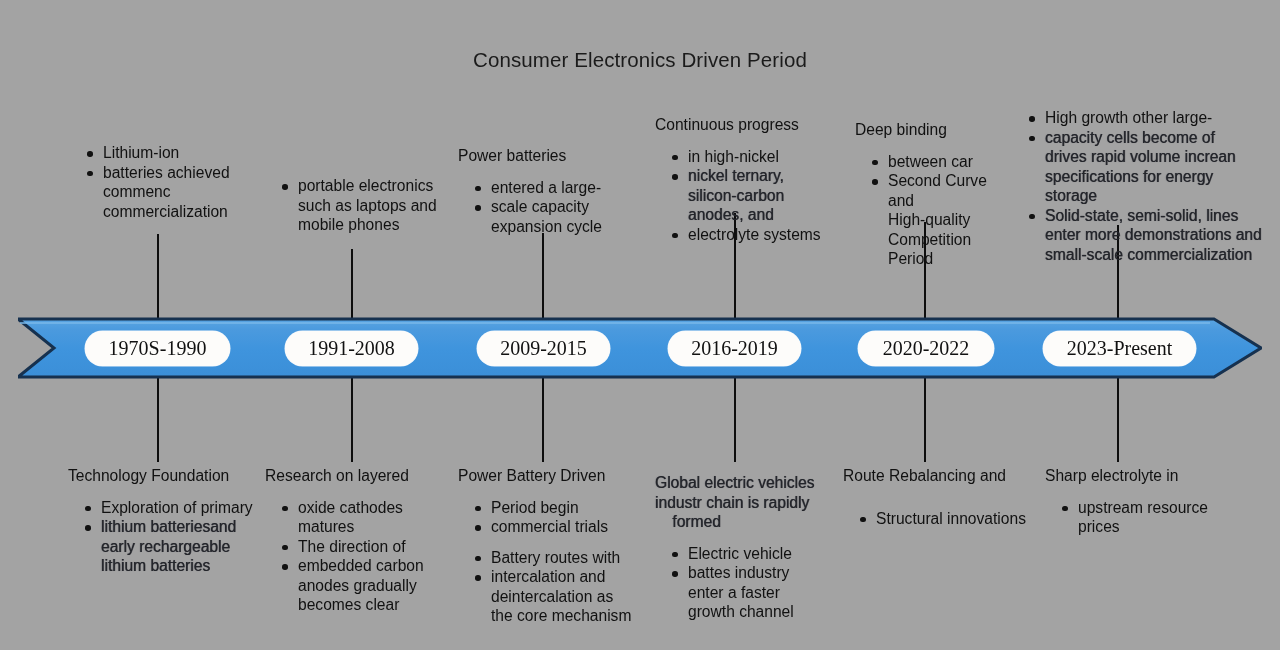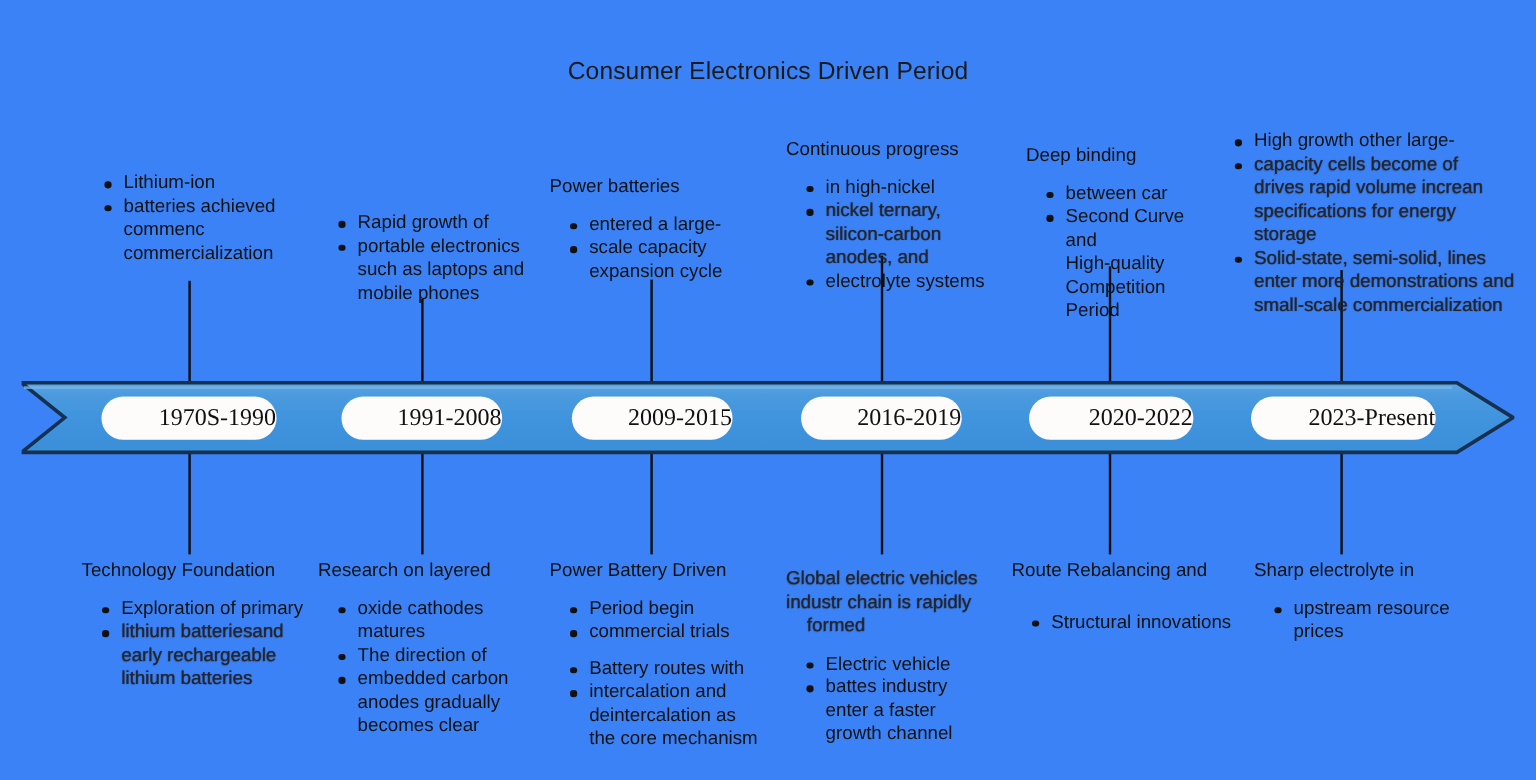--- a/index.html
+++ b/index.html
@@ -10,21 +10,21 @@
   }
   body {
     font-family: "Liberation Sans", sans-serif;
     color: #111111;
   }
   #stage {
     position: relative;
     width: 1280px;
     height: 650px;
     overflow: hidden;
-    background: #3b82f6;
+    background: #a3a3a3;
   }
 
   
   #chart-title {
     position: absolute;
     left: 0;
     top: 48px;
     width: 1280px;
     text-align: center;
     font-size: 20.5px;
@@ -48,21 +48,21 @@
 
   
   .period-pill {
     position: absolute;
     top: 331px;
     height: 35px;
     background: #fdfcfa;
     border-radius: 18px;
     display: flex;
     align-items: center;
-    justify-content: flex-end;
+    justify-content: center;
     font-family: "Liberation Serif", serif;
     font-size: 20px;
     color: #111111;
     white-space: nowrap;
     box-shadow: 0 0 0 0.5px rgba(255,255,255,0.9);
   }
 
   
   .connector {
     position: absolute;
@@ -171,21 +171,20 @@
   <div class="note-block" style="left:70px;  top:131px; width:200px;">
       <ul class="note-list">
         <li class="bulleted">Lithium-ion</li>
         <li class="bulleted">batteries achieved
 commenc
 commercialization</li>
       </ul>
     </div>
   <div class="note-block" style="left:265px; top:164px; width:190px;">
       <ul class="note-list">
-        <li class="bulleted">Rapid growth of</li>
         <li class="bulleted">portable electronics
 such as laptops and
 mobile phones</li>
       </ul>
     </div>
   <div class="note-block" style="left:458px; top:146px; width:180px;">
       <div class="note-heading">Power batteries</div>
       <ul class="note-list">
         <li class="bulleted">entered a large-</li>
         <li class="bulleted">scale capacity

